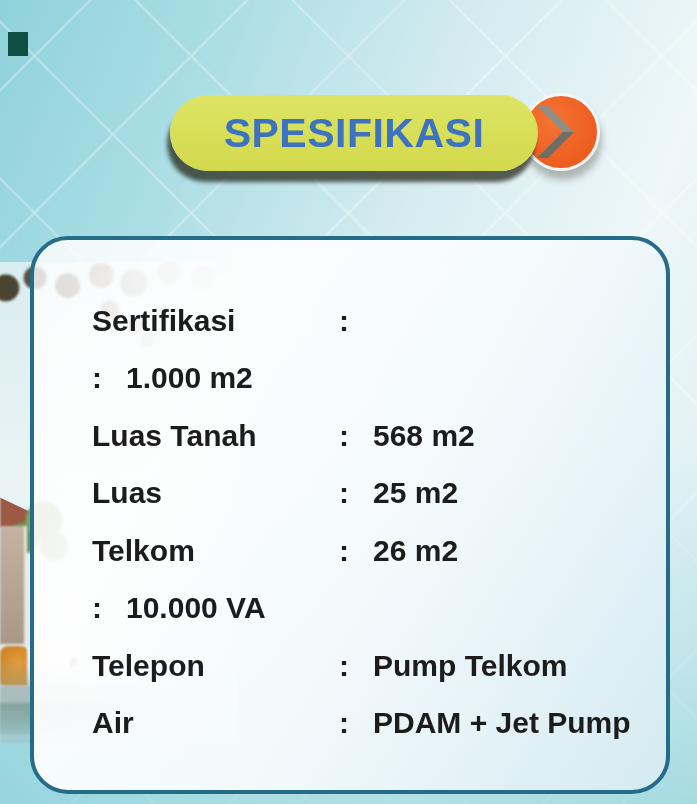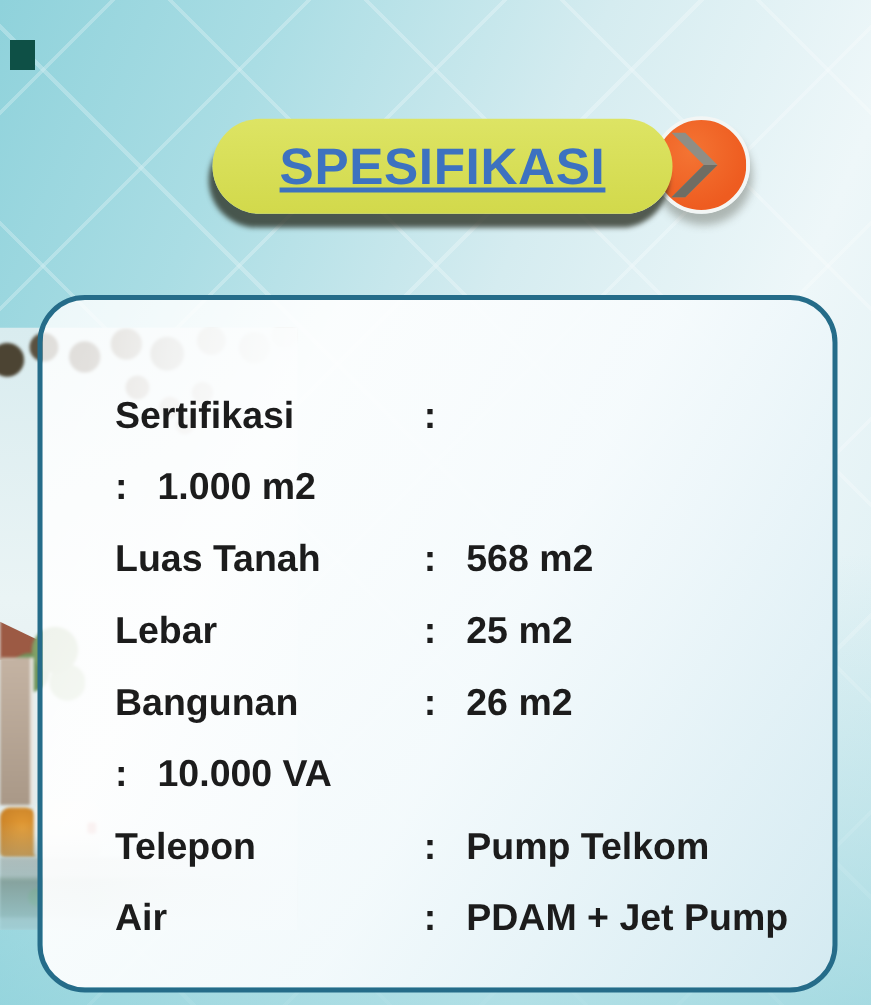--- a/index.html
+++ b/index.html
@@ -24,21 +24,21 @@
 
   .decor-square{position:absolute;left:8px;top:32px;width:20px;height:24px;background:#0e5046;z-index:1;}
 
   
   .banner{position:absolute;left:170px;top:95px;width:368px;height:76px;z-index:4;
     background:linear-gradient(to bottom,#dde464,#d2d94b);
     border-radius:40px;
     box-shadow:-3px 11px 4px rgba(42,48,34,0.78);
     display:flex;align-items:center;justify-content:center;
   }
-  .banner-title{font-size:41px;font-weight:bold;color:#3d72c0;letter-spacing:.5px;text-decoration:underline;}
+  .banner-title{font-size:41px;font-weight:bold;color:#3d72c0;letter-spacing:.5px;}
   .arrow-btn{position:absolute;left:522px;top:93px;width:72px;height:72px;z-index:3;
     background:radial-gradient(circle at 38% 35%,#f47433,#ee5c20 70%);
     border:3px solid #f3f6f5;border-radius:50%;
     box-shadow:2px 9px 7px rgba(70,70,55,0.35);
   }
   .chevron{position:absolute;left:12px;top:50%;transform:translateY(-50%);}
 
   
   .photo{position:absolute;left:0;top:262px;width:238px;height:482px;z-index:1;overflow:hidden;}
   .photo .layer{position:absolute;filter:blur(1.3px);}
@@ -88,21 +88,21 @@
     background:
       linear-gradient(to right,rgba(216,236,240,0) 70px,rgba(214,234,238,0.5) 135px,rgba(213,236,240,0.92) 228px),
       linear-gradient(to bottom,rgba(180,222,229,0) 82%,rgba(160,214,222,0.85) 100%);}
 
   
   .card{position:absolute;left:30px;top:236px;width:640px;height:558px;z-index:2;
     border:4px solid #256c89;border-radius:38px;box-sizing:border-box;
     background:linear-gradient(118deg,rgba(255,255,255,0.80) 0%,rgba(255,255,255,0.93) 26%,rgba(246,251,253,0.95) 55%,rgba(214,235,242,0.95) 100%);
   }
   .rows{position:absolute;left:58px;top:52px;right:24px;}
-  .spec-row{display:flex;align-items:flex-end;height:57.5px;
+  .spec-row{display:flex;align-items:center;height:57.5px;
     font-size:30px;font-weight:bold;color:#1c1c1c;}
   .spec-label{width:247px;flex:none;}
   .spec-sep{width:34px;flex:none;}
   .spec-value{flex:1;white-space:nowrap;}
 </style>
 </head>
 <body>
 
 <div class="decor-square"></div>
 
@@ -141,26 +141,26 @@
       <div class="spec-row">
         <span class="spec-sep">:</span>
         <span class="spec-value">1.000 m2</span>
       </div>
       <div class="spec-row">
         <span class="spec-label">Luas Tanah</span>
         <span class="spec-sep">:</span>
         <span class="spec-value">568 m2</span>
       </div>
       <div class="spec-row">
-        <span class="spec-label">Lebar</span>
+        <span class="spec-label">Luas</span>
         <span class="spec-sep">:</span>
         <span class="spec-value">25 m2</span>
       </div>
       <div class="spec-row">
-        <span class="spec-label">Bangunan</span>
+        <span class="spec-label">Telkom</span>
         <span class="spec-sep">:</span>
         <span class="spec-value">26 m2</span>
       </div>
       <div class="spec-row">
         <span class="spec-sep">:</span>
         <span class="spec-value">10.000 VA</span>
       </div>
       <div class="spec-row">
         <span class="spec-label">Telepon</span>
         <span class="spec-sep">:</span>

